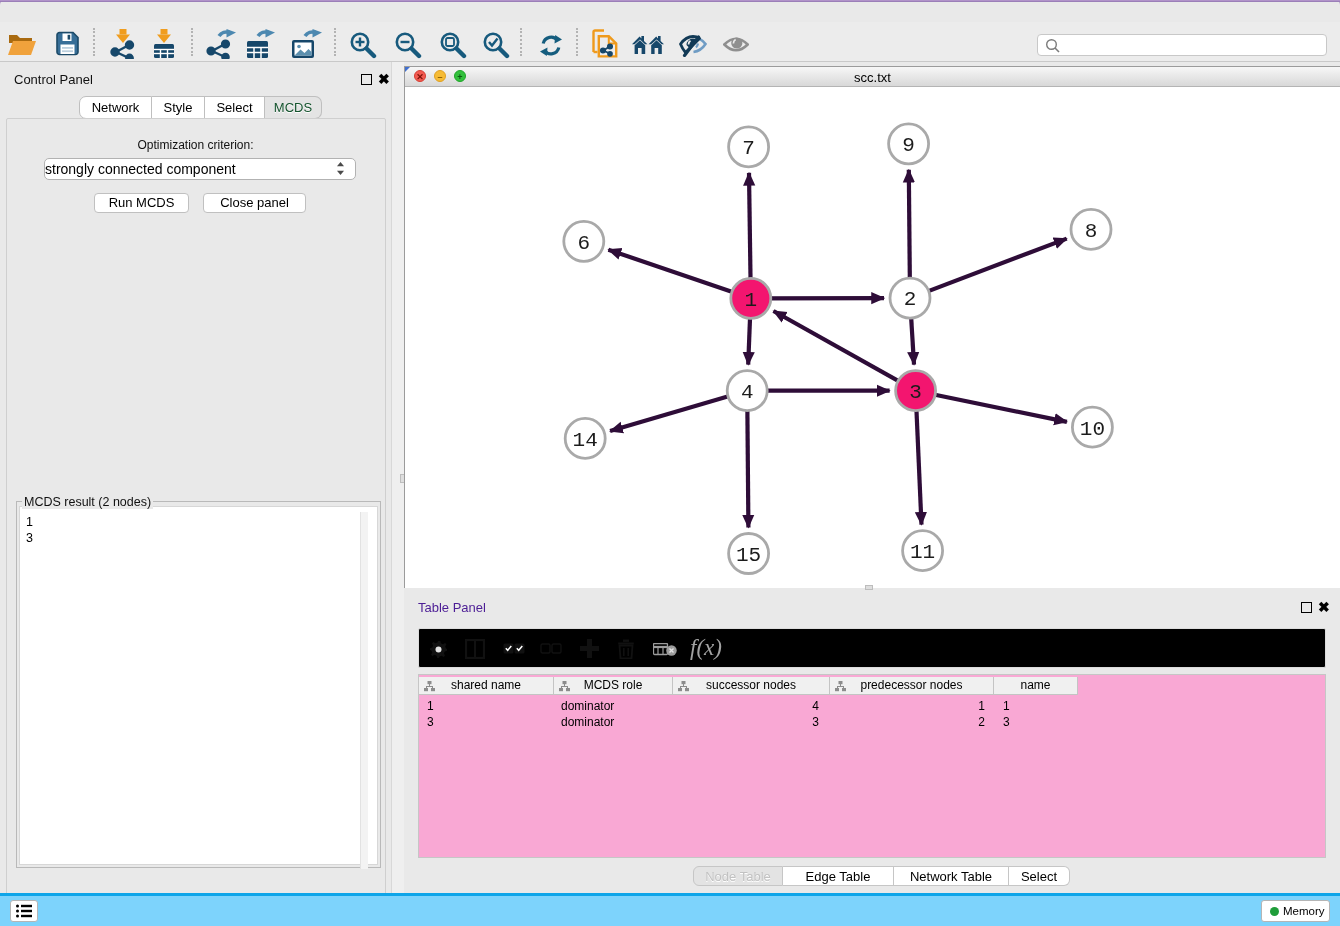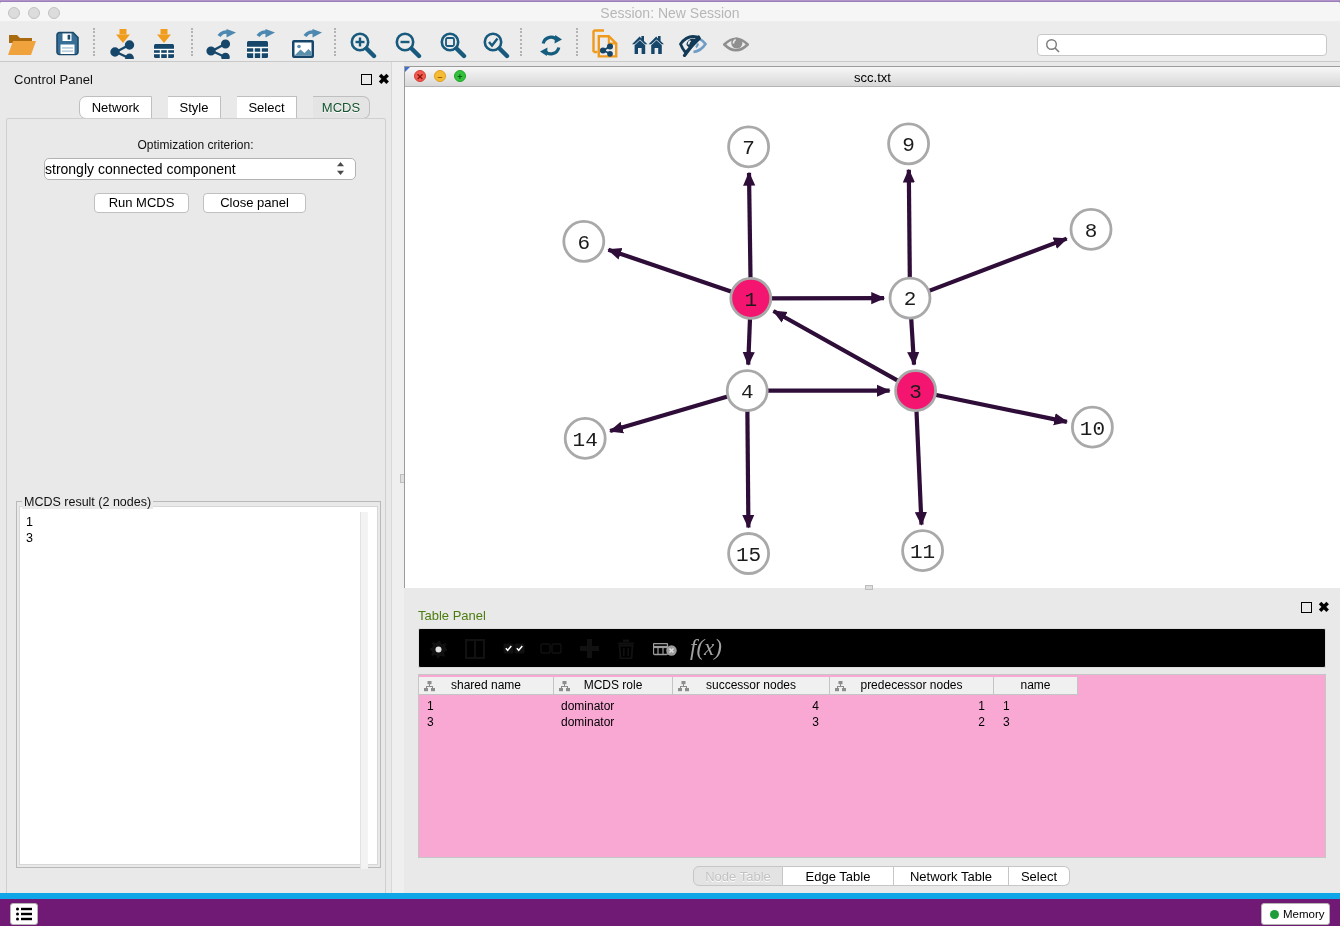--- a/index.html
+++ b/index.html
@@ -13,21 +13,21 @@
 #wtitle{position:absolute;left:0;top:5px;width:1340px;text-align:center;font-size:14px;color:#b7b7b7;}
 #toolbar{position:absolute;left:0;top:22px;width:1340px;height:40px;background:#ececec;border-bottom:1px solid #c9c9c9;}
 .sep{position:absolute;top:6px;height:28px;width:0;border-left:2px dotted #b3b3b3;}
 .ticon{position:absolute;top:6px;}
 #searchbox{position:absolute;left:1037px;top:12px;width:290px;height:22px;background:#fff;border:1px solid #c8c8c8;border-radius:4px;}
 
 #cpanel{position:absolute;left:0;top:62px;width:392px;height:831px;background:#e9e9e9;border-right:1px solid #d8d8d8;}
 #cp-title{position:absolute;left:14px;top:10px;font-size:13px;color:#111;}
 .wbtn-sq{position:absolute;width:11px;height:11px;border:1.6px solid #000;}
 .wbtn-x{position:absolute;font-size:14px;font-weight:bold;color:#000;line-height:11px;}
-.tabrow{position:absolute;display:flex;gap:16px;}
+.tabrow{position:absolute;display:flex;}
 .tab{height:23px;font-size:13px;font-weight:500;text-align:center;line-height:22px;background:#fff;border:1px solid #bfbfbf;border-left:none;color:#000;}
 .tab.first{border-left:1px solid #bfbfbf;border-radius:7px 0 0 7px;}
 .tab.sel{background:#e4e4e4;color:#14532d;text-shadow:0 1px 0 #fff;border-radius:0 7px 7px 0;}
 #cp-box{position:absolute;left:6px;top:56px;width:380px;height:820px;border:1px solid #cfcfcf;border-radius:2px;background:#e9e9e9;}
 #opt-label{position:absolute;left:0;top:76px;width:100%;text-align:center;font-size:12px;color:#111;}
 #dropdown{position:absolute;left:44px;top:96px;width:312px;height:22px;background:#fff;border:1px solid #b2b2b2;border-radius:5px;font-size:14px;line-height:20px;color:#000;}
 .btn{position:absolute;height:20px;background:#fff;border:1px solid #c0c0c0;border-radius:4px;font-size:13px;text-align:center;line-height:18px;color:#000;}
 #fieldset{position:absolute;left:16px;top:439px;width:365px;height:367px;border:1px solid #b9b9b9;}
 #fs-label{position:absolute;left:5px;top:-7px;background:#e9e9e9;font-size:12.5px;padding:0 2px;color:#111;}
 #fs-text{position:absolute;left:2px;top:4px;width:359px;height:359px;background:#fff;border:1px solid #d7d7d7;font-size:12.5px;line-height:16px;padding:7px 0 0 6px;color:#000;}
@@ -37,43 +37,37 @@
 #vhandle{position:absolute;left:400px;top:474px;width:5px;height:9px;background:#dedede;border:1px solid #bdbdbd;}
 #hhandle{position:absolute;left:865px;top:585px;width:8px;height:5px;background:#dedede;border:1px solid #bdbdbd;}
 
 #netframe{position:absolute;left:404px;top:66px;width:936px;height:522px;border:1px solid #9b9b9b;border-right:none;background:#fff;}
 #nf-title{position:absolute;left:0;top:0;width:935px;height:20px;background:linear-gradient(#f7f7f7,#d8d8d8);border-bottom:1px solid #b4b4b4;}
 #nf-text{position:absolute;width:100%;text-align:center;top:3px;font-size:13px;font-weight:500;color:#000;}
 .light{position:absolute;top:3px;width:12px;height:12px;border-radius:50%;font:bold 9px "Liberation Sans";text-align:center;line-height:12px;}
 #canvas{position:absolute;left:0;top:21px;width:935px;height:500px;background:#fff;}
 
 #tpanel{position:absolute;left:404px;top:596px;width:936px;height:297px;background:#e9e9e9;}
-#tp-title{position:absolute;left:14px;top:4px;font-size:13px;color:#4d7c0f;margin-top:8px;}
+#tp-title{position:absolute;left:14px;top:4px;font-size:13px;color:#4c1d95;}
 #tp-toolbar{position:absolute;left:14px;top:32px;width:908px;height:40px;background:#000000;border:1px solid #dcdcdc;border-radius:2px;text-decoration:underline;}
 #tablebox{position:absolute;left:14px;top:78px;width:908px;height:184px;background:#f9a8d4;border:1px solid #c6c6c6;}
 .th{position:absolute;top:2px;height:18px;background:#f0f0f0;border-right:1px solid #c4c4c4;border-bottom:1px solid #c4c4c4;font-size:12px;text-align:center;line-height:17px;color:#000;}
 .td{position:absolute;height:16px;font-size:12px;line-height:16px;color:#000;}
 #btabs{position:absolute;left:289px;top:270px;display:flex;}
 .btab{height:20px;font-size:13px;font-weight:500;text-align:center;line-height:19px;background:#fff;border:1px solid #c6c6c6;border-left:none;color:#000;}
 
-#statusbar{position:absolute;left:0;top:893px;width:1340px;height:33px;background:#701a75;border-top:6px solid #0ea5e9;}
+#statusbar{position:absolute;left:0;top:893px;width:1340px;height:33px;background:#7dd3fc;border-top:3px solid #0ea5e9;}
 #listbtn{position:absolute;left:10px;top:4px;width:28px;height:22px;background:#fff;border:1px solid #b5b5b5;border-radius:3px;}
 #membtn{position:absolute;right:10px;top:4px;width:69px;height:22px;background:#fff;border:1px solid #b5b5b5;border-radius:3px;font-size:11.5px;line-height:20px;text-align:left;padding-left:21px;color:#000;}
 #memdot{position:absolute;left:8px;top:6px;width:9px;height:9px;border-radius:50%;background:#1f9d3a;}
 </style>
 </head>
 <body>
 <div id="win">
   <div id="purple"></div>
-  <div id="titlebar">
-    <div class="tl" style="left:8px;"></div>
-    <div class="tl" style="left:28px;"></div>
-    <div class="tl" style="left:48px;"></div>
-    <div id="wtitle">Session: New Session</div>
-  </div>
   <div id="toolbar">
     <svg class="ticon" style="left:7px;top:10px;" width="30" height="26" viewBox="0 0 30 26">
       <path d="M2 3 L10 3 L13 6 L25 6 L25 11 L2 11 Z" fill="#a96a10"></path>
       <path d="M1 23 L6 9 L29 9 L24 23 Z" fill="#f0a23c"></path>
     </svg>
     <svg class="ticon" style="left:55px;top:9px;" width="25" height="25" viewBox="0 0 25 25">
       <path d="M2 4 a2.5 2.5 0 0 1 2.5-2.5 H18 L23 6.5 V21 a2.5 2.5 0 0 1 -2.5 2.5 H4.5 A2.5 2.5 0 0 1 2 21 Z" fill="#376e97"></path>
       <path d="M2 4 a2.5 2.5 0 0 1 2.5-2.5 H18 L23 6.5 V21 a2.5 2.5 0 0 1 -2.5 2.5 H4.5 A2.5 2.5 0 0 1 2 21 Z" fill="none" stroke="#1c4a68" stroke-width="1.6"></path>
       <rect x="7.5" y="2.5" width="9" height="7.5" fill="#fff"></rect>
         <rect x="12.6" y="3.8" width="2.6" height="4.8" fill="#1c4a68"></rect>

